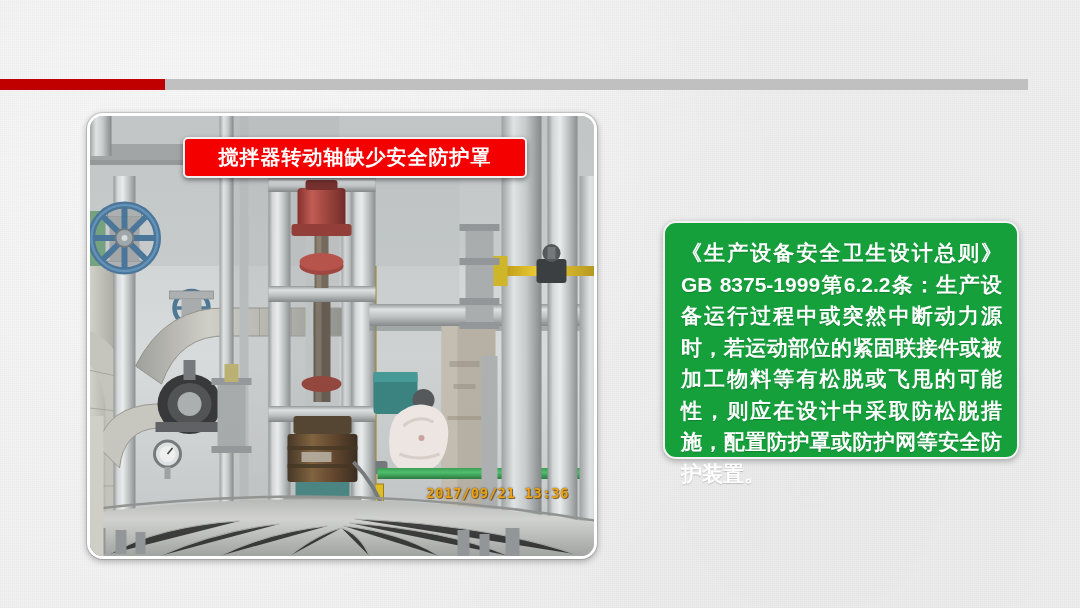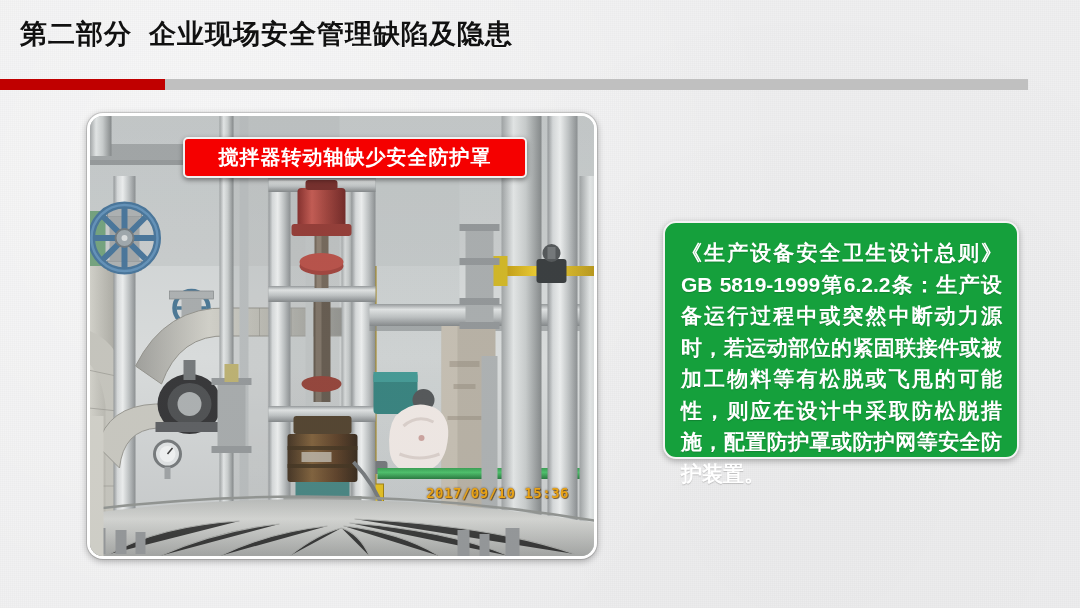--- a/index.html
+++ b/index.html
@@ -153,21 +153,20 @@
     text-justify: inter-ideograph;
     margin: 0;
     text-shadow: 0 1px 1px rgba(0,0,0,0.18);
   }
 </style>
 </head>
 <body>
 
 <div id="slide">
 
-  <div id="page-title">第二部分  企业现场安全管理缺陷及隐患</div>
 
   <div id="divider">
     <div class="seg-red"></div>
     <div class="seg-gray"></div>
   </div>
 
   <div id="photo-card">
     <div id="photo-inner">
 
       <svg id="photo-svg" viewBox="0 0 545 440" preserveAspectRatio="xMidYMid slice">
@@ -438,22 +437,22 @@
         <rect x="0" y="300" width="34" height="140" fill="#cfcec6"></rect>
         <rect x="0" y="300" width="10" height="140" fill="#e2e0d7" opacity="0.8"></rect>
 
         <rect x="0" y="0" width="545" height="440" fill="url(#skyBg)" opacity="0.08"></rect>
       </svg>
 
       <div id="photo-banner">
         <span class="label">搅拌器转动轴缺少安全防护罩</span>
       </div>
 
-      <div id="photo-timestamp">2017/09/10  15:36</div>
+      <div id="photo-timestamp">2017/09/21  13:36</div>
 
     </div>
   </div>
 
   <div id="regulation-box">
-    <p id="regulation-text">《生产设备安全卫生设计总则》GB 5819-1999第6.2.2条：生产设备运行过程中或突然中断动力源时，若运动部位的紧固联接件或被加工物料等有松脱或飞甩的可能性，则应在设计中采取防松脱措施，配置防护罩或防护网等安全防护装置。</p>
+    <p id="regulation-text">《生产设备安全卫生设计总则》GB 8375-1999第6.2.2条：生产设备运行过程中或突然中断动力源时，若运动部位的紧固联接件或被加工物料等有松脱或飞甩的可能性，则应在设计中采取防松脱措施，配置防护罩或防护网等安全防护装置。</p>
   </div>
 
 </div>
 
 </body></html>

